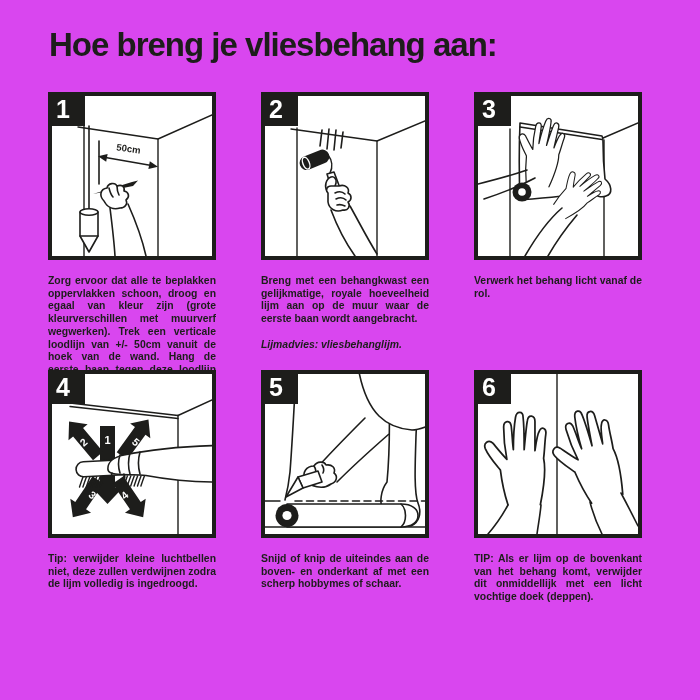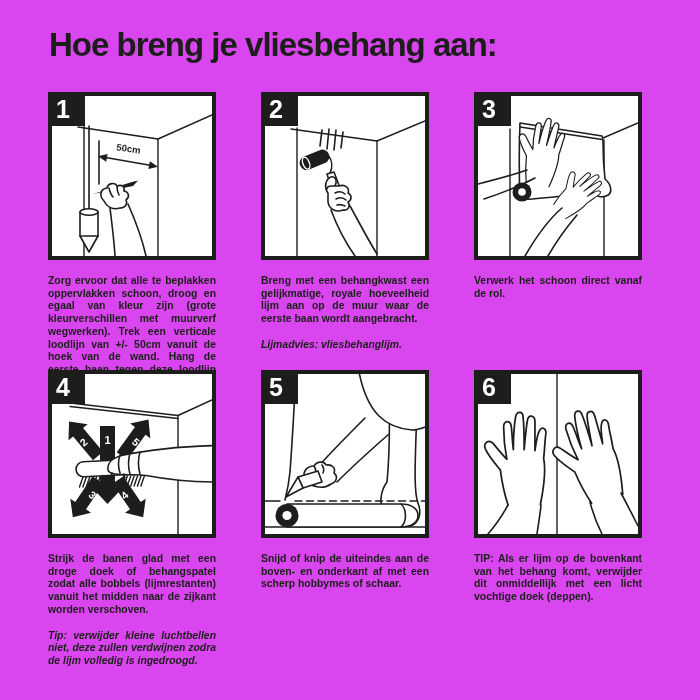--- a/index.html
+++ b/index.html
@@ -143,21 +143,21 @@
           <g>
             <g transform="translate(97,101) rotate(50) scale(0.62)">
                 <use href="#hand" class="ln wh"></use>
               </g>
             <path class="ln" d="M47,160 C58,141 70,124 84,112"></path>
             <path class="ln" d="M70,160 C78,146 88,132 99,119"></path>
           </g>
         </svg>
       </div>
       <div class="caption">
-        <p>Verwerk het schoon direct vanaf de rol.</p>
+        <p>Verwerk het behang licht vanaf de rol.</p>
 
       </div>
     </div>
 
     <div class="step">
       <div class="panel">
         <div class="badge">4</div>
         <svg viewBox="0 0 160 160">
           <g class="ln thin">
             <path d="M18,29 L126,41.5"></path>
@@ -199,21 +199,20 @@
               <path d="M75.4,102 c-1.5,4 -2.5,7 -3.5,10"></path>
             <path d="M78.8,102 c-1.5,4 -2.5,7 -3.5,10"></path>
               <path d="M82.2,102 c-1.5,4 -2.5,7 -3.5,10"></path>
             <path d="M85.6,102 c-1.5,4 -2.5,7 -3.5,10"></path>
               <path d="M89,102 c-1.5,4 -2.5,7 -3.5,10"></path>
             <path d="M92.4,102 c-1.5,4 -2.5,7 -3.5,10"></path>
           </g>
         </svg>
       </div>
       <div class="caption">
-        <p>Strijk de banen glad met een droge doek of behangspatel zodat alle bobbels (lijmrestanten) vanuit het midden naar de zijkant worden verschoven.</p>
         <p>Tip: verwijder kleine luchtbellen niet, deze zullen verdwijnen zodra de lijm volledig is ingedroogd.</p>
       </div>
     </div>
 
     <div class="step">
       <div class="panel">
         <div class="badge">5</div>
         <svg viewBox="0 0 160 160">
           <path class="ln thin" d="M0,153 H160"></path>
           <path class="ln thin" d="M0,127 H15"></path>

